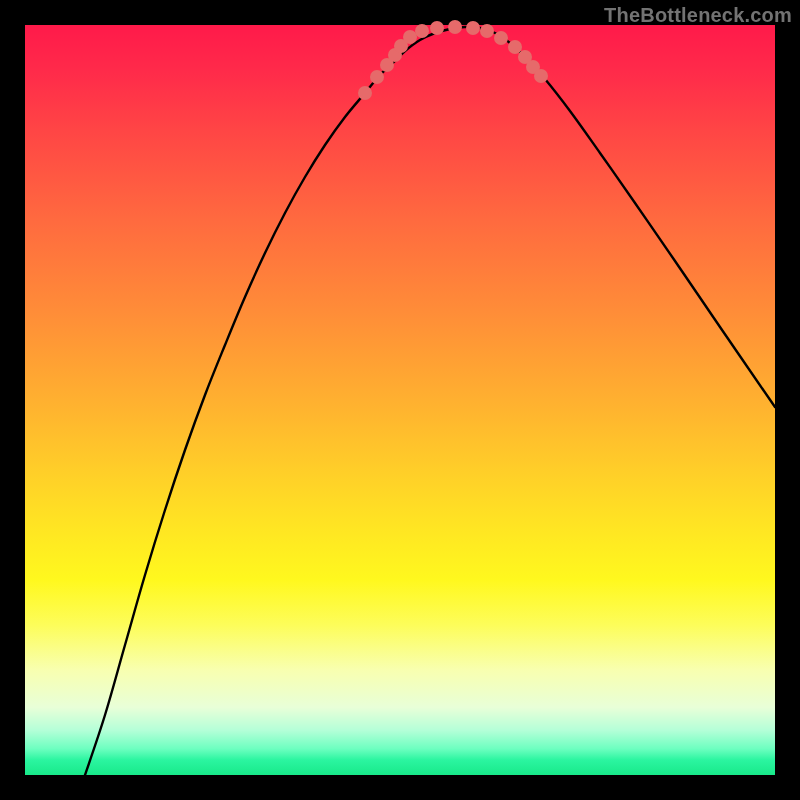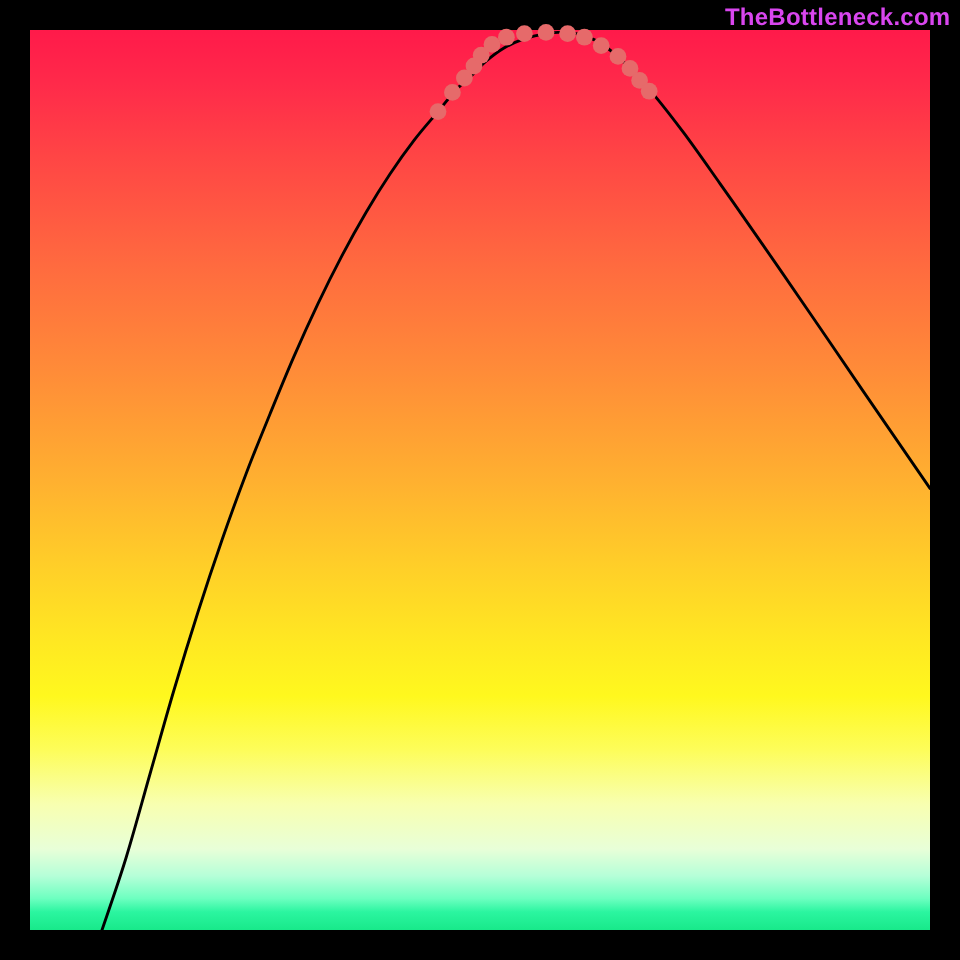--- a/index.html
+++ b/index.html
@@ -33,21 +33,21 @@
       #b5ffd8 94%,
       #6dffc0 96.5%,
       #2bf5a0 98%,
       #18e98a 100%
     );
   }
   .watermark {
     position: absolute;
     top: 4px;
     right: 8px;
-    color: #d946ef;
+    color: #737373;
     font-size: 20px;
     font-weight: 600;
     letter-spacing: 0.2px;
     user-select: none;
   }
   svg.curve {
     position: absolute;
     left: 25px;
     top: 25px;
     width: 750px;

